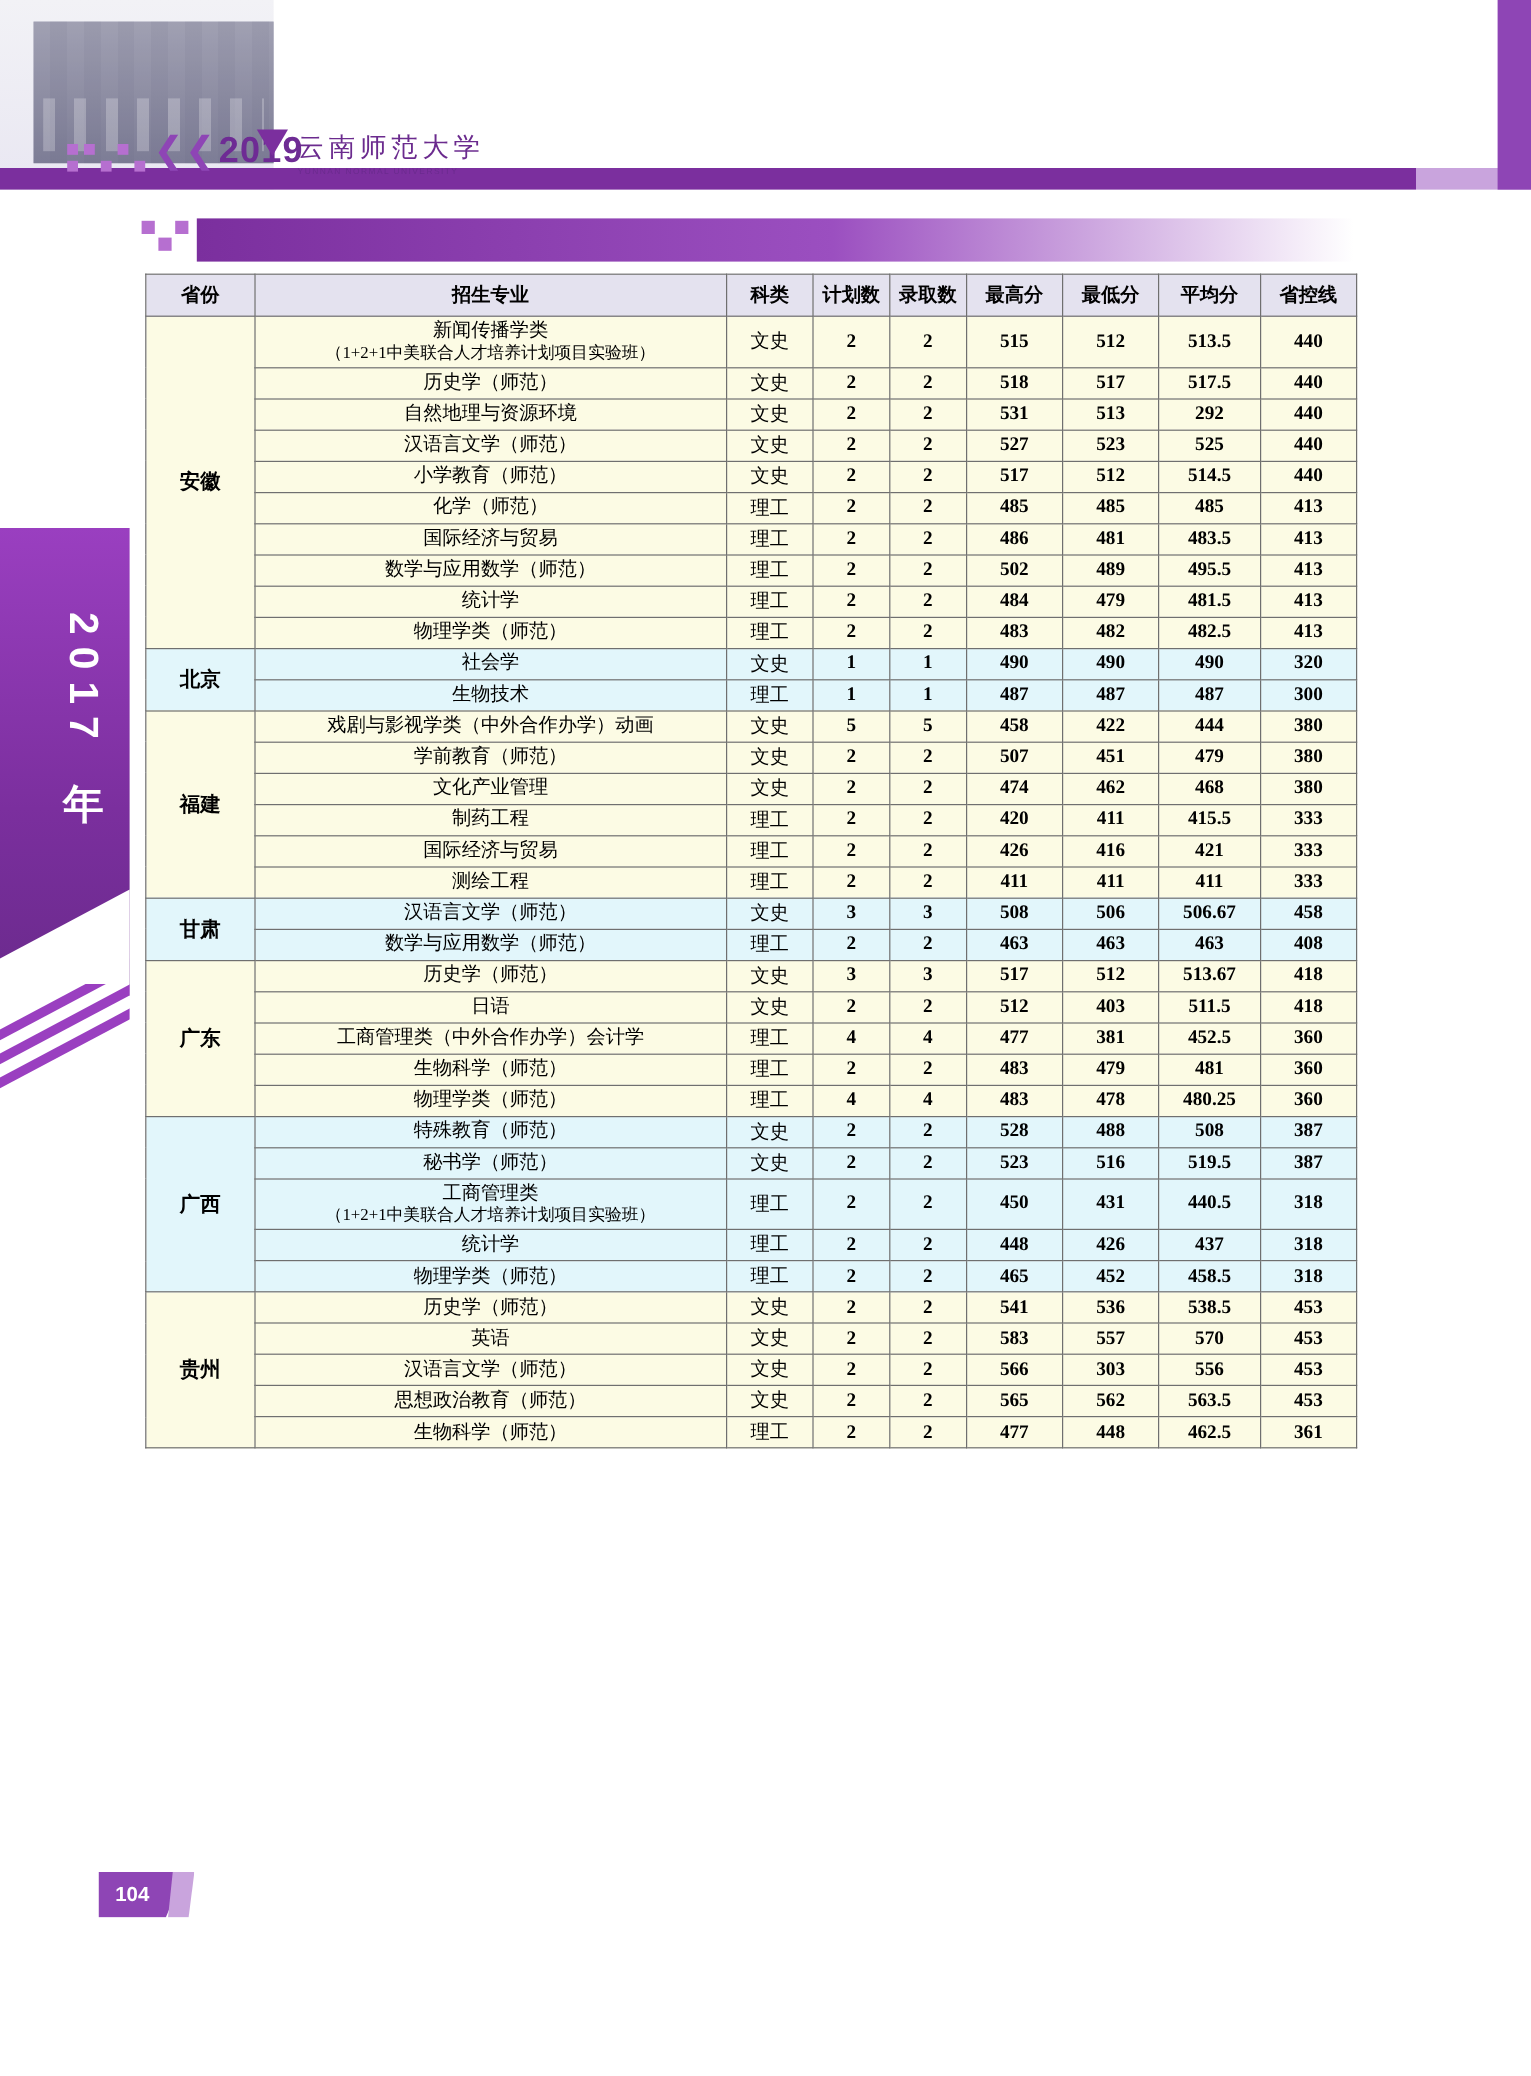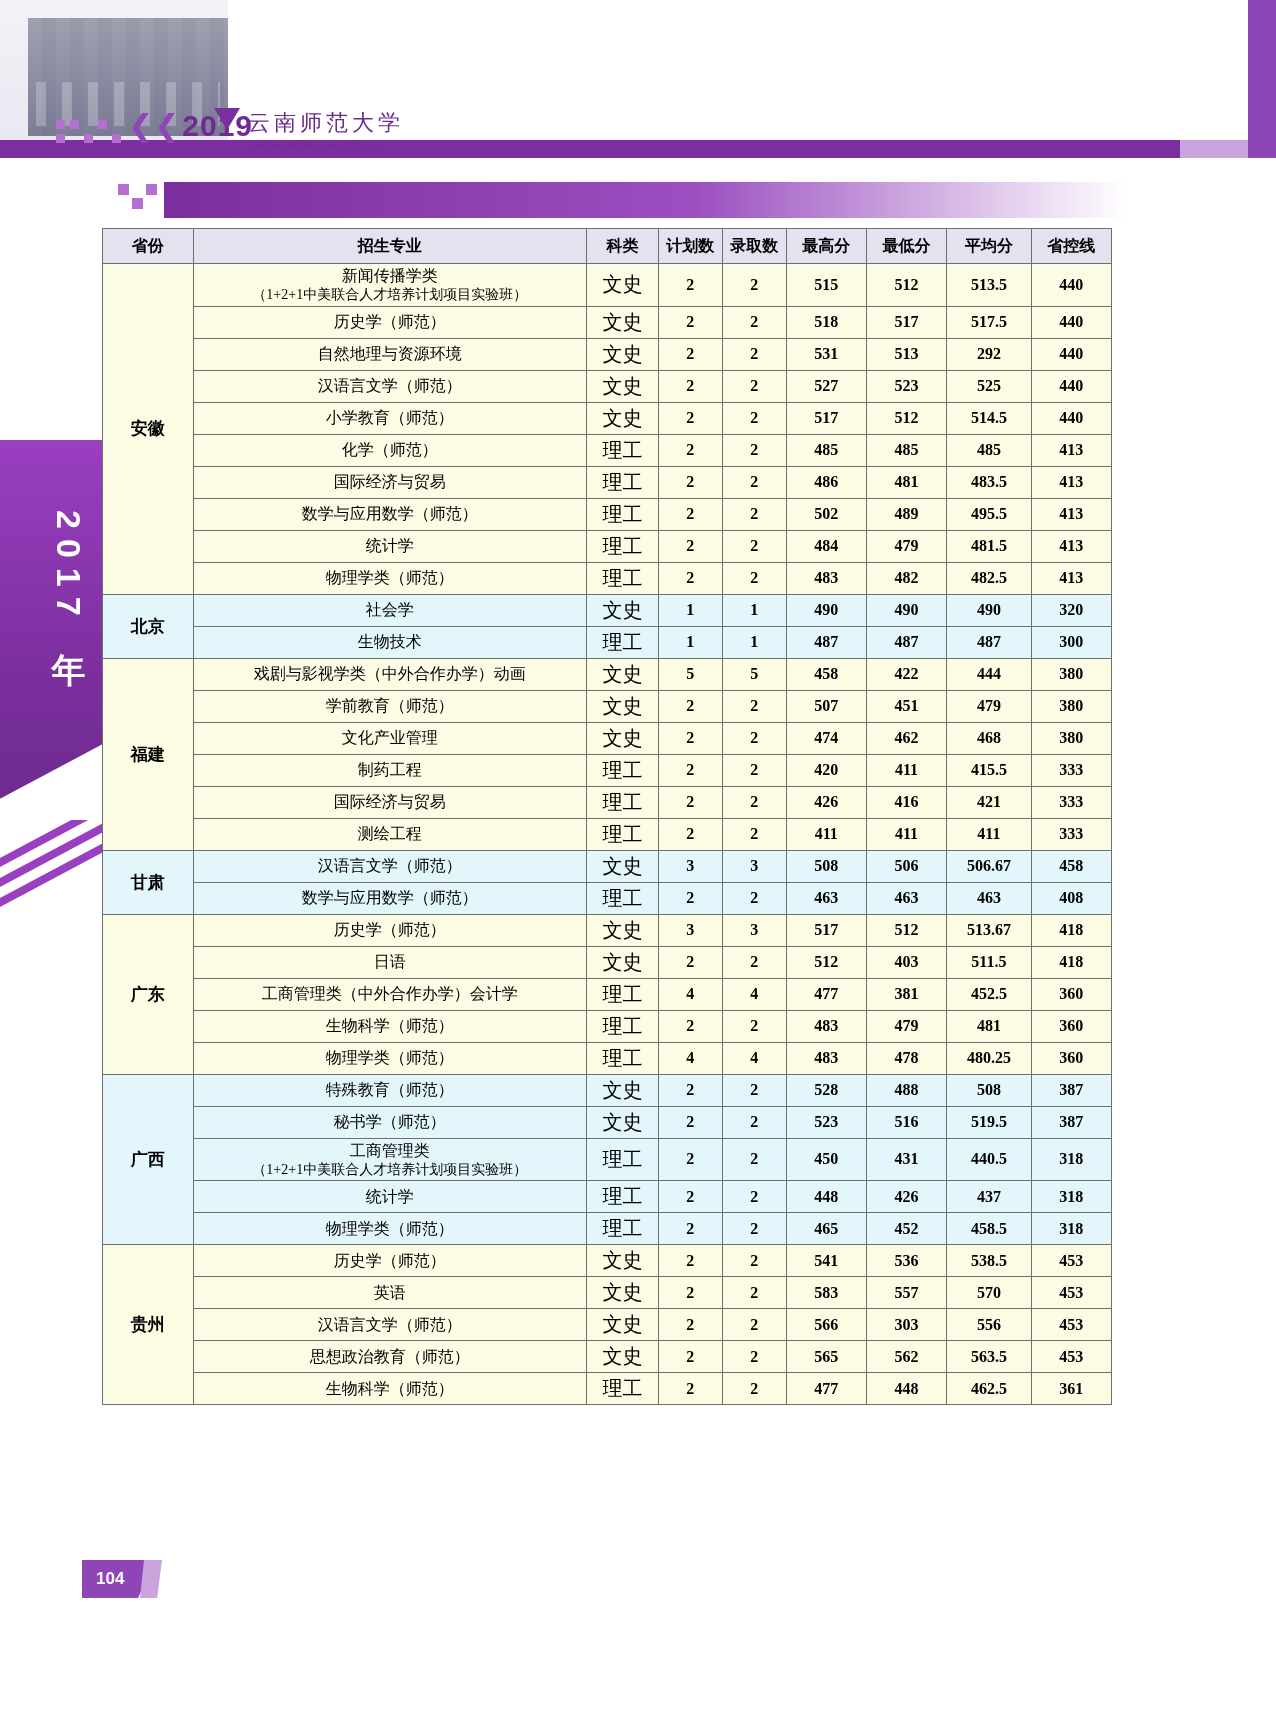--- a/index.html
+++ b/index.html
@@ -98,42 +98,42 @@
     position:absolute;left:46px;top:0;width:964px;height:36px;
     background:linear-gradient(90deg,#7b2f9e 0%,#9b4fc0 55%,#ffffff 100%);
   }
   .title-text{
     position:absolute;left:62px;top:4px;
     font-family:"Liberation Serif","DejaVu Serif",serif;
     font-weight:bold;font-size:23px;color:#ffffff;letter-spacing:1px;
   }
   
   table.main{
-    position:absolute;left:102px;top:228px;
+    position:absolute;left:121px;top:228px;
     border-collapse:collapse;
     width:1010px;
     font-size:15px;
   }
   table.main th,table.main td{
     border:1px solid #6f6f6f;
     text-align:center;
     vertical-align:middle;
     padding:2px 3px;
     font-family:"Liberation Serif","DejaVu Serif",serif;
   }
   table.main thead th{
     background:#e4e2ef;
     font-weight:bold;
     font-size:16px;
     height:30px;
   }
   td.prov{font-weight:bold;font-size:17px;}
   td.major{font-size:16px;line-height:1.25;}
   td.num{font-weight:bold;font-size:16px;}
-  td.kelei{font-size:20px;margin-left:38px;}
+  td.kelei{font-size:16px;margin-left:38px;}
   .g-yellow td{background:#fcfbe4;}
   .g-blue td{background:#e2f6fb;}
   .sub{display:block;font-size:14px;}
   
   col.c-prov{width:88px;}
   col.c-major{width:382px;}
   col.c-kl{width:70px;}
   col.c-plan{width:62px;}
   col.c-take{width:62px;}
   col.c-hi{width:78px;}

